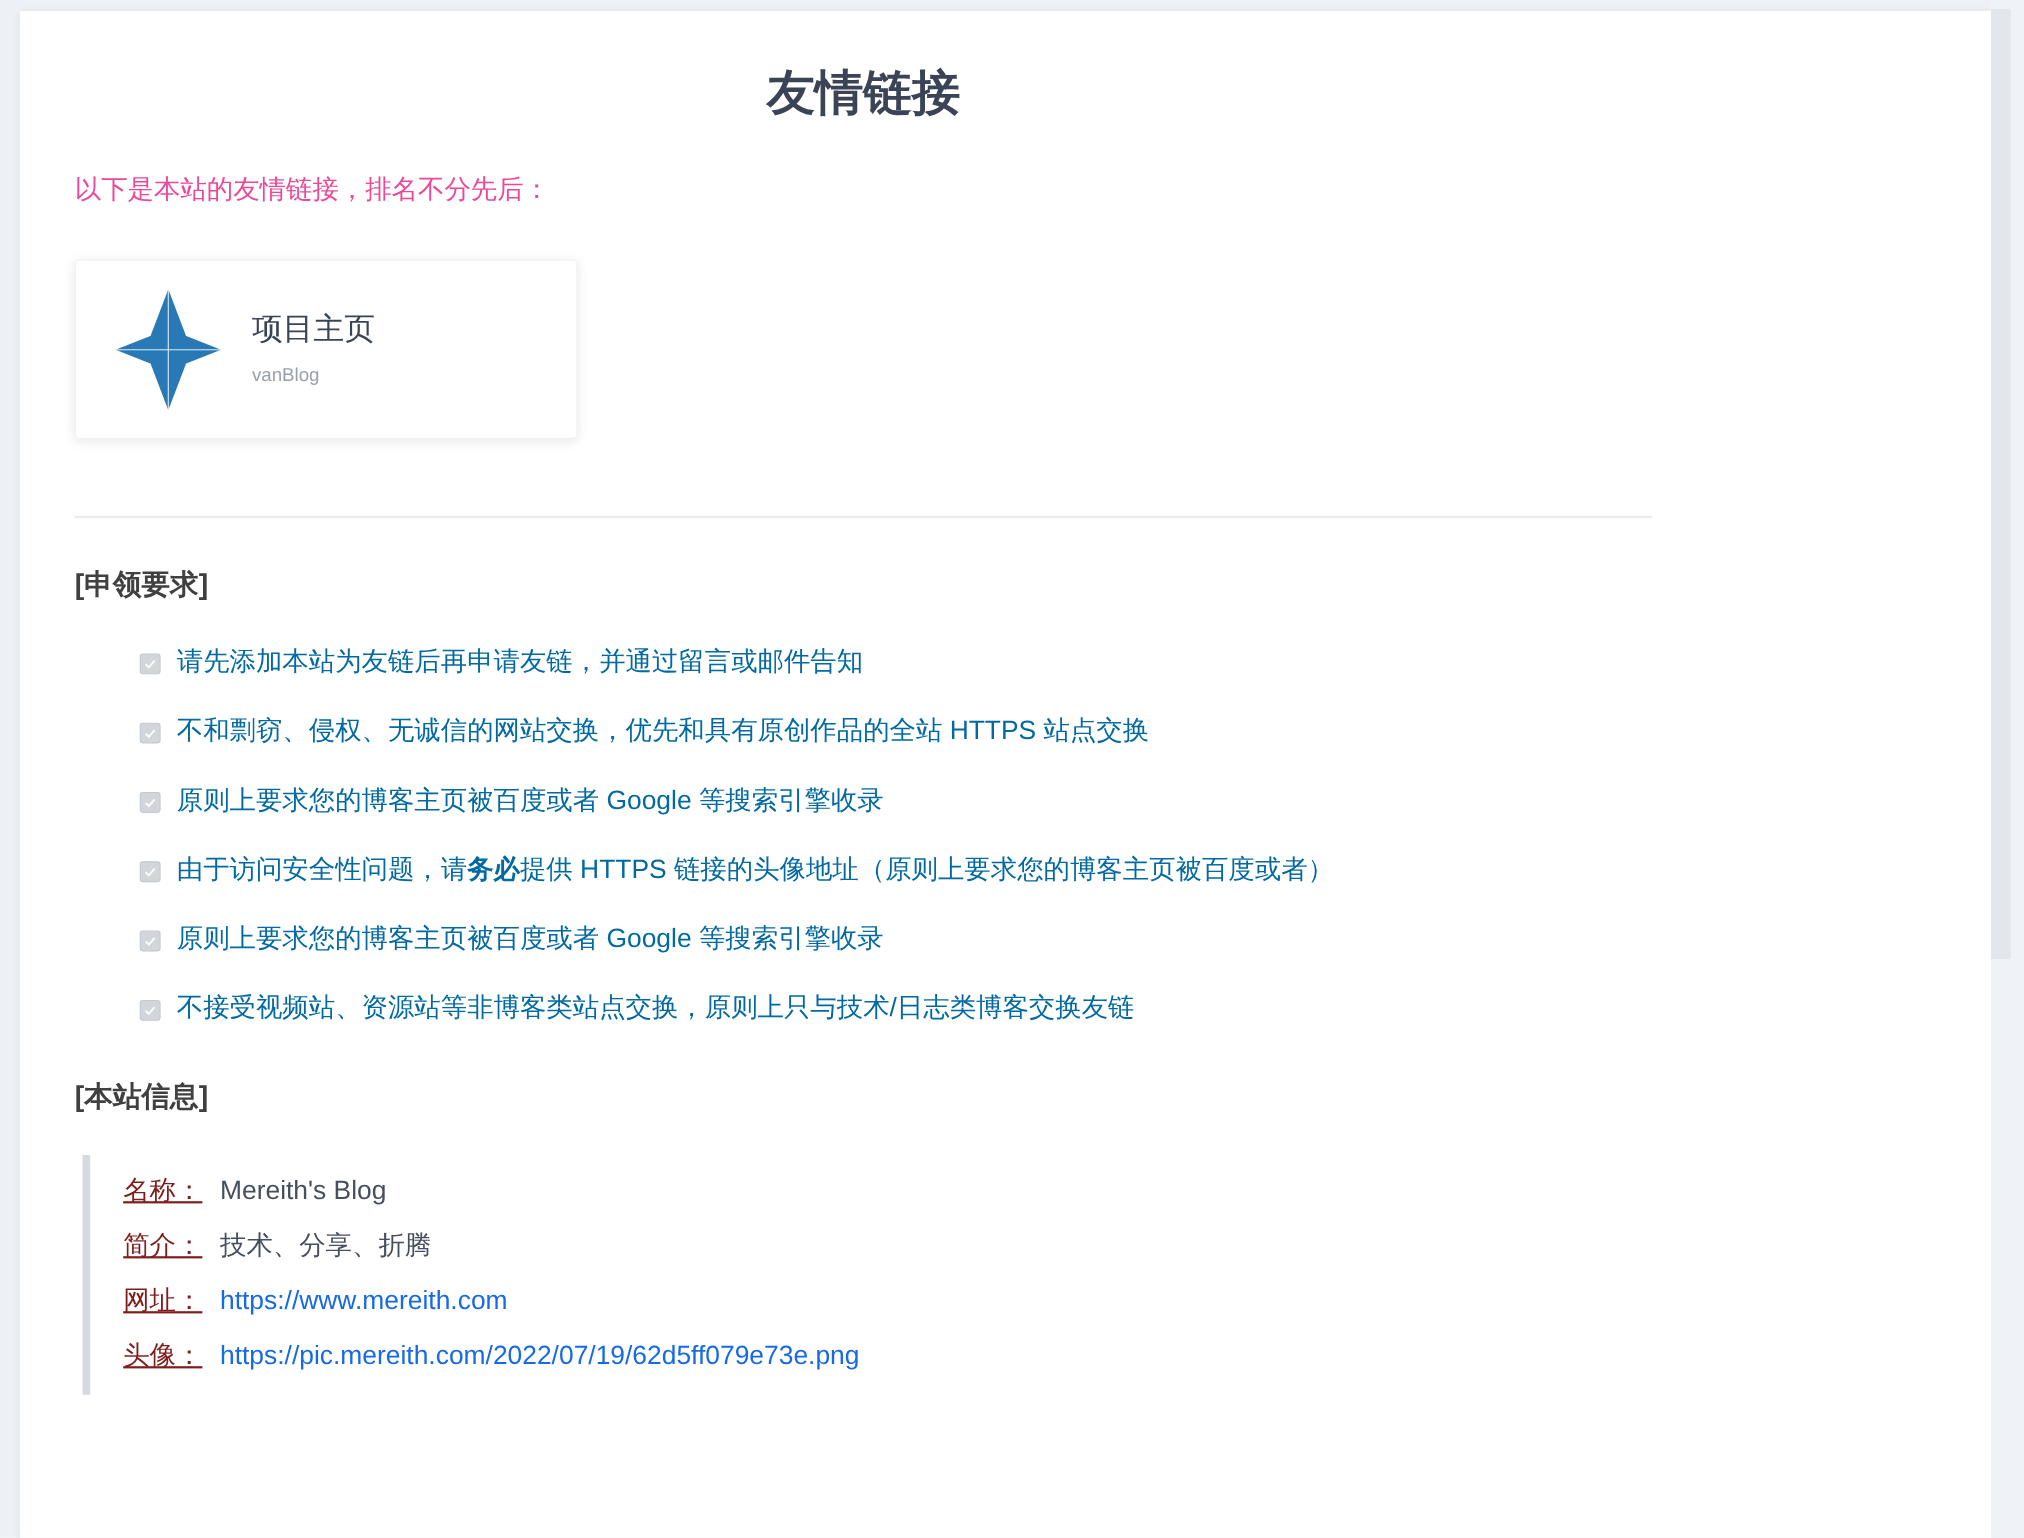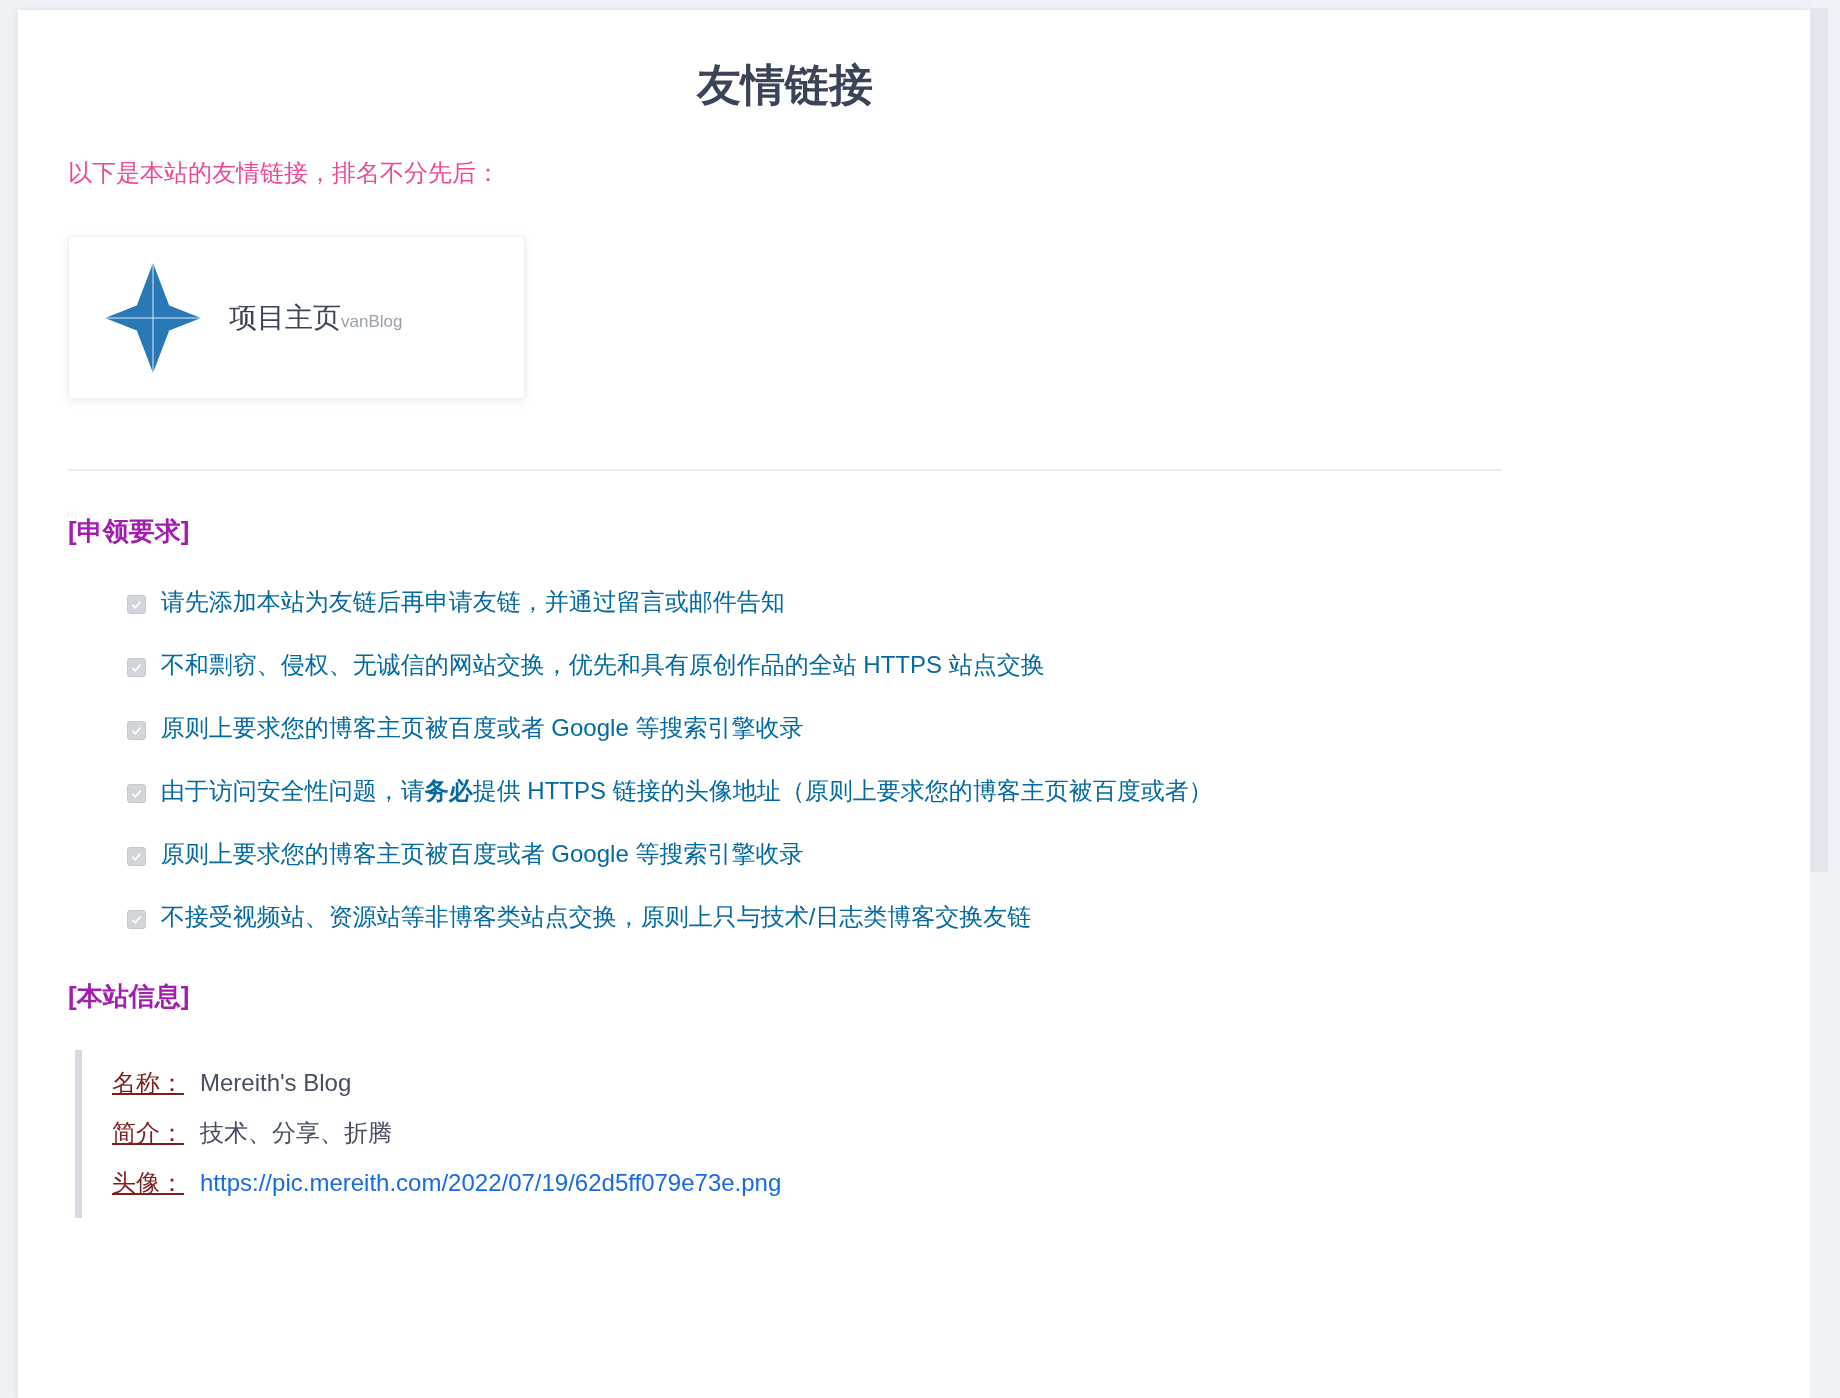--- a/index.html
+++ b/index.html
@@ -38,31 +38,31 @@
     border-radius:4px;
     box-shadow:0 2px 10px rgba(40,50,70,.10);
     text-decoration:none;
     cursor:pointer;
   }
   .link-card .logo{
     margin-left:34px;
     width:100px;height:112px;
     display:inline-flex;align-items:center;justify-content:center;
   }
-  .card-text{display:flex;flex-direction:row;margin-left:26px;}
+  .card-text{display:flex;flex-direction:column;margin-left:26px;}
   .card-title{font-size:28px;line-height:38px;color:#3b4456;}
   .card-subtitle{font-size:17px;line-height:30px;color:#98a0a9;margin-top:8px;}
   hr.divider{
     border:none;border-top:2px solid #e9ecef;
     margin:70px 0 42px 0;
   }
   h2.section-heading{
     margin:0 0 36px 0;
     font-size:26px;line-height:36px;
-    font-weight:bold;color:#a21caf;
+    font-weight:bold;color:#404040;
   }
   ul.checklist{
     list-style:none;
     margin:0 0 44px 0;
     padding:0 0 0 59px;
   }
   ul.checklist li{
     margin-bottom:29px;
     color:#0369a1;
   }
@@ -186,20 +186,23 @@
     <h2 class="section-heading">[本站信息]</h2>
 
     <blockquote class="site-info">
       <p>
         <span class="info-label">名称：</span><span class="info-value">Mereith's Blog</span>
       </p>
       <p>
         <span class="info-label">简介：</span><span class="info-value">技术、分享、折腾</span>
       </p>
       <p>
+        <span class="info-label">网址：</span><a class="info-link">https://www.mereith.com</a>
+      </p>
+      <p>
         <span class="info-label">头像：</span><a class="info-link">https://pic.mereith.com/2022/07/19/62d5ff079e73e.png</a>
       </p>
     </blockquote>
 
   </article>
 </div>
 
 <div class="scroll-gutter">
   <div class="scroll-thumb"></div>
 </div>

